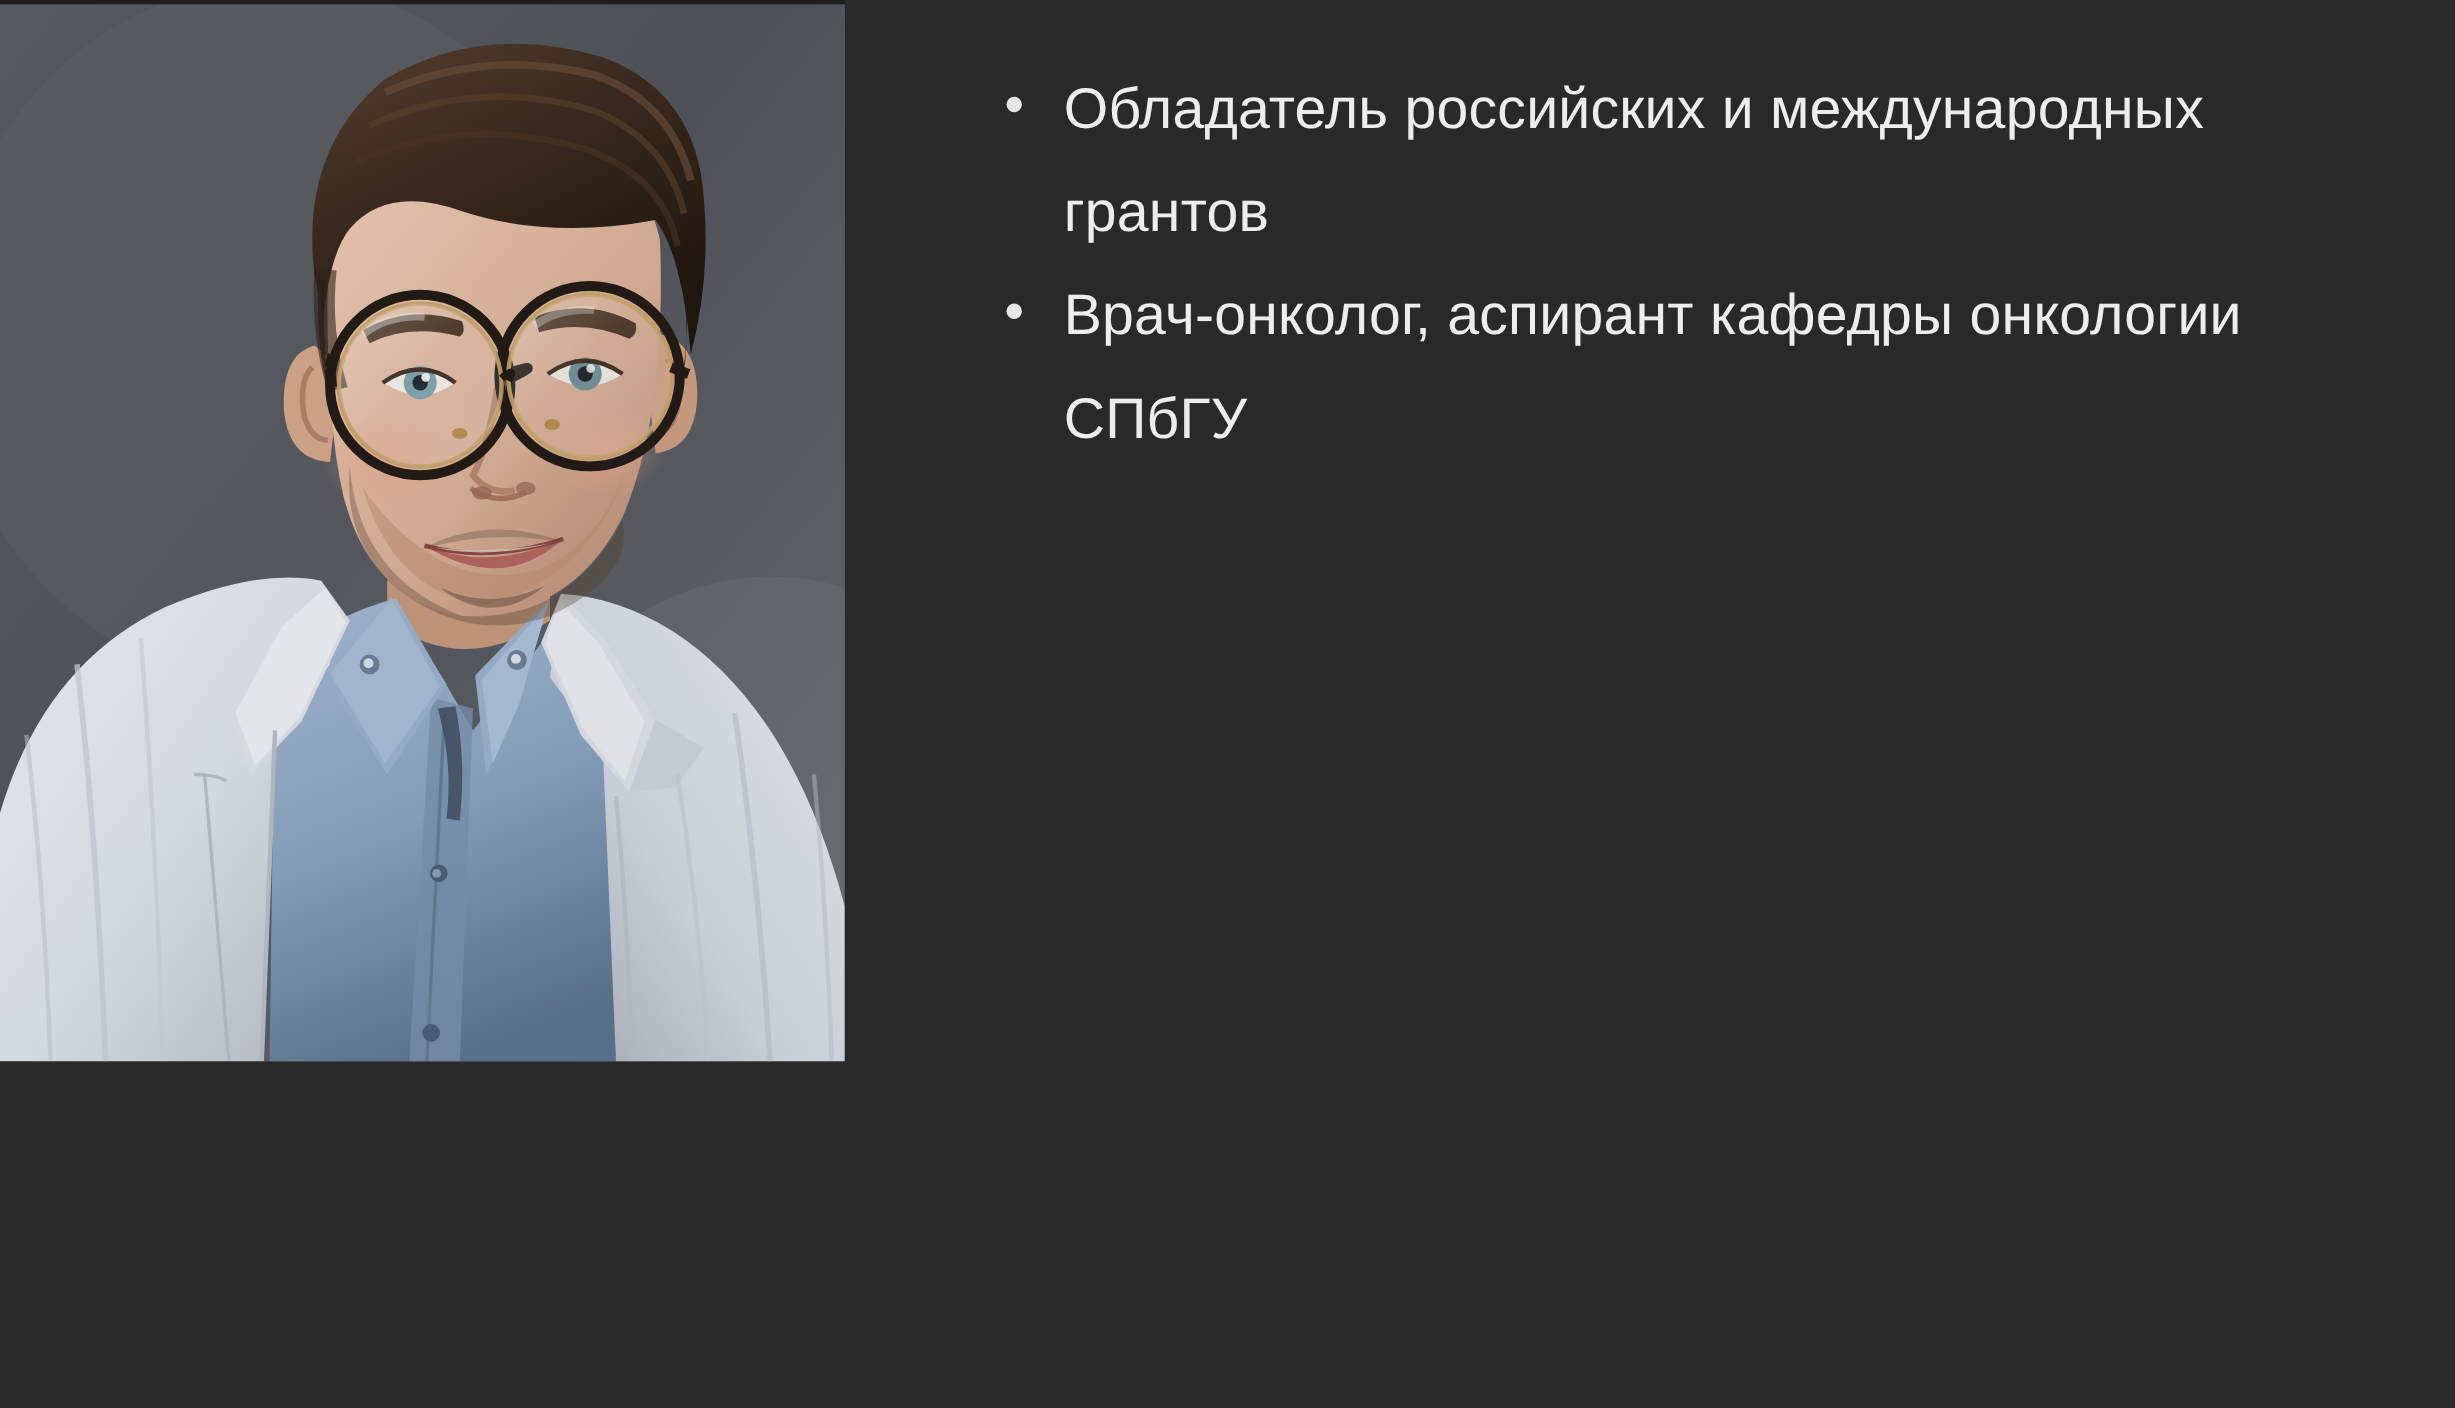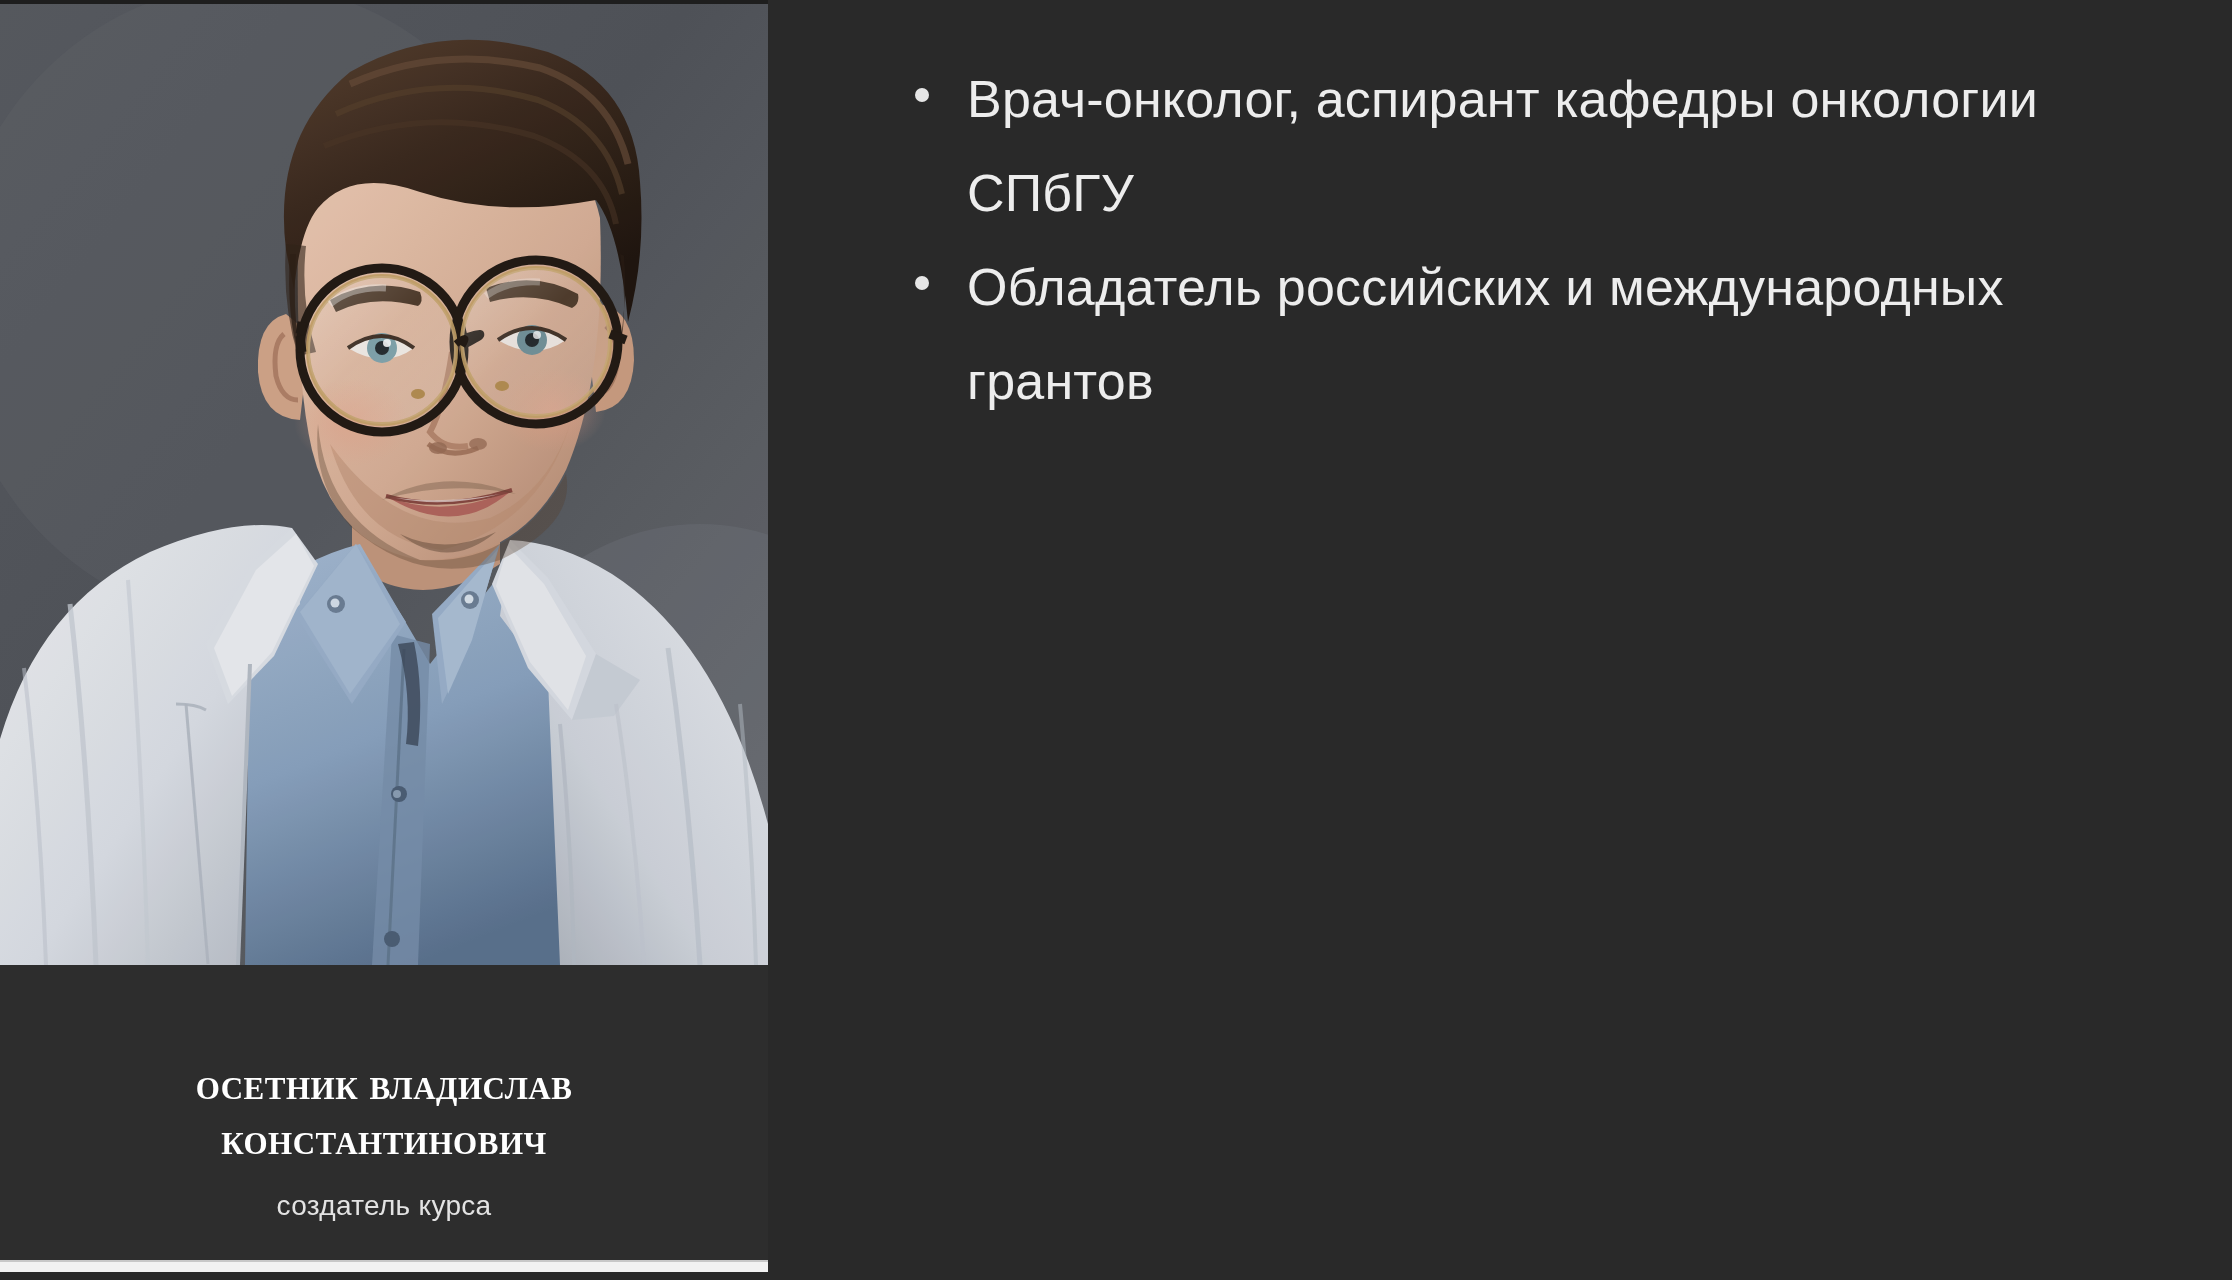--- a/index.html
+++ b/index.html
@@ -296,33 +296,25 @@
       <path d="M300 332 L302 348" stroke="#241c16" stroke-width="9" fill="none"></path>
       <path d="M456 340 Q470 328 462 342" stroke="#241c16" stroke-width="7" fill="none"></path>
       <path d="M610 330 L626 336" stroke="#241c16" stroke-width="9" fill="none"></path>
       <ellipse cx="418" cy="390" rx="7" ry="5" fill="#b89155"></ellipse>
       <ellipse cx="502" cy="382" rx="7" ry="5" fill="#b89155"></ellipse>
 
       <rect x="0" y="0" width="768" height="961" fill="#000" opacity="0.05"></rect>
     </svg>
   </div>
 
-  <div class="caption">
-    <div class="caption-name">
-      <div>Осетник Владислав</div>
-      <div>Константинович</div>
+
+  <div class="bullets">
+    <div class="bullet-row">
+      <span class="bullet-dot"></span>
+      <span class="bullet-text">Обладатель российских и международных грантов</span>
     </div>
-    <div class="caption-role">создатель курса</div>
-    <div class="bottom-bar"></div>
-  </div>
-
-  <div class="bullets">
     <div class="bullet-row">
       <span class="bullet-dot"></span>
       <span class="bullet-text">Врач-онколог, аспирант кафедры онкологии СПбГУ</span>
     </div>
-    <div class="bullet-row">
-      <span class="bullet-dot"></span>
-      <span class="bullet-text">Обладатель российских и международных грантов</span>
-    </div>
   </div>
 
 </div>
 
 </body></html>

